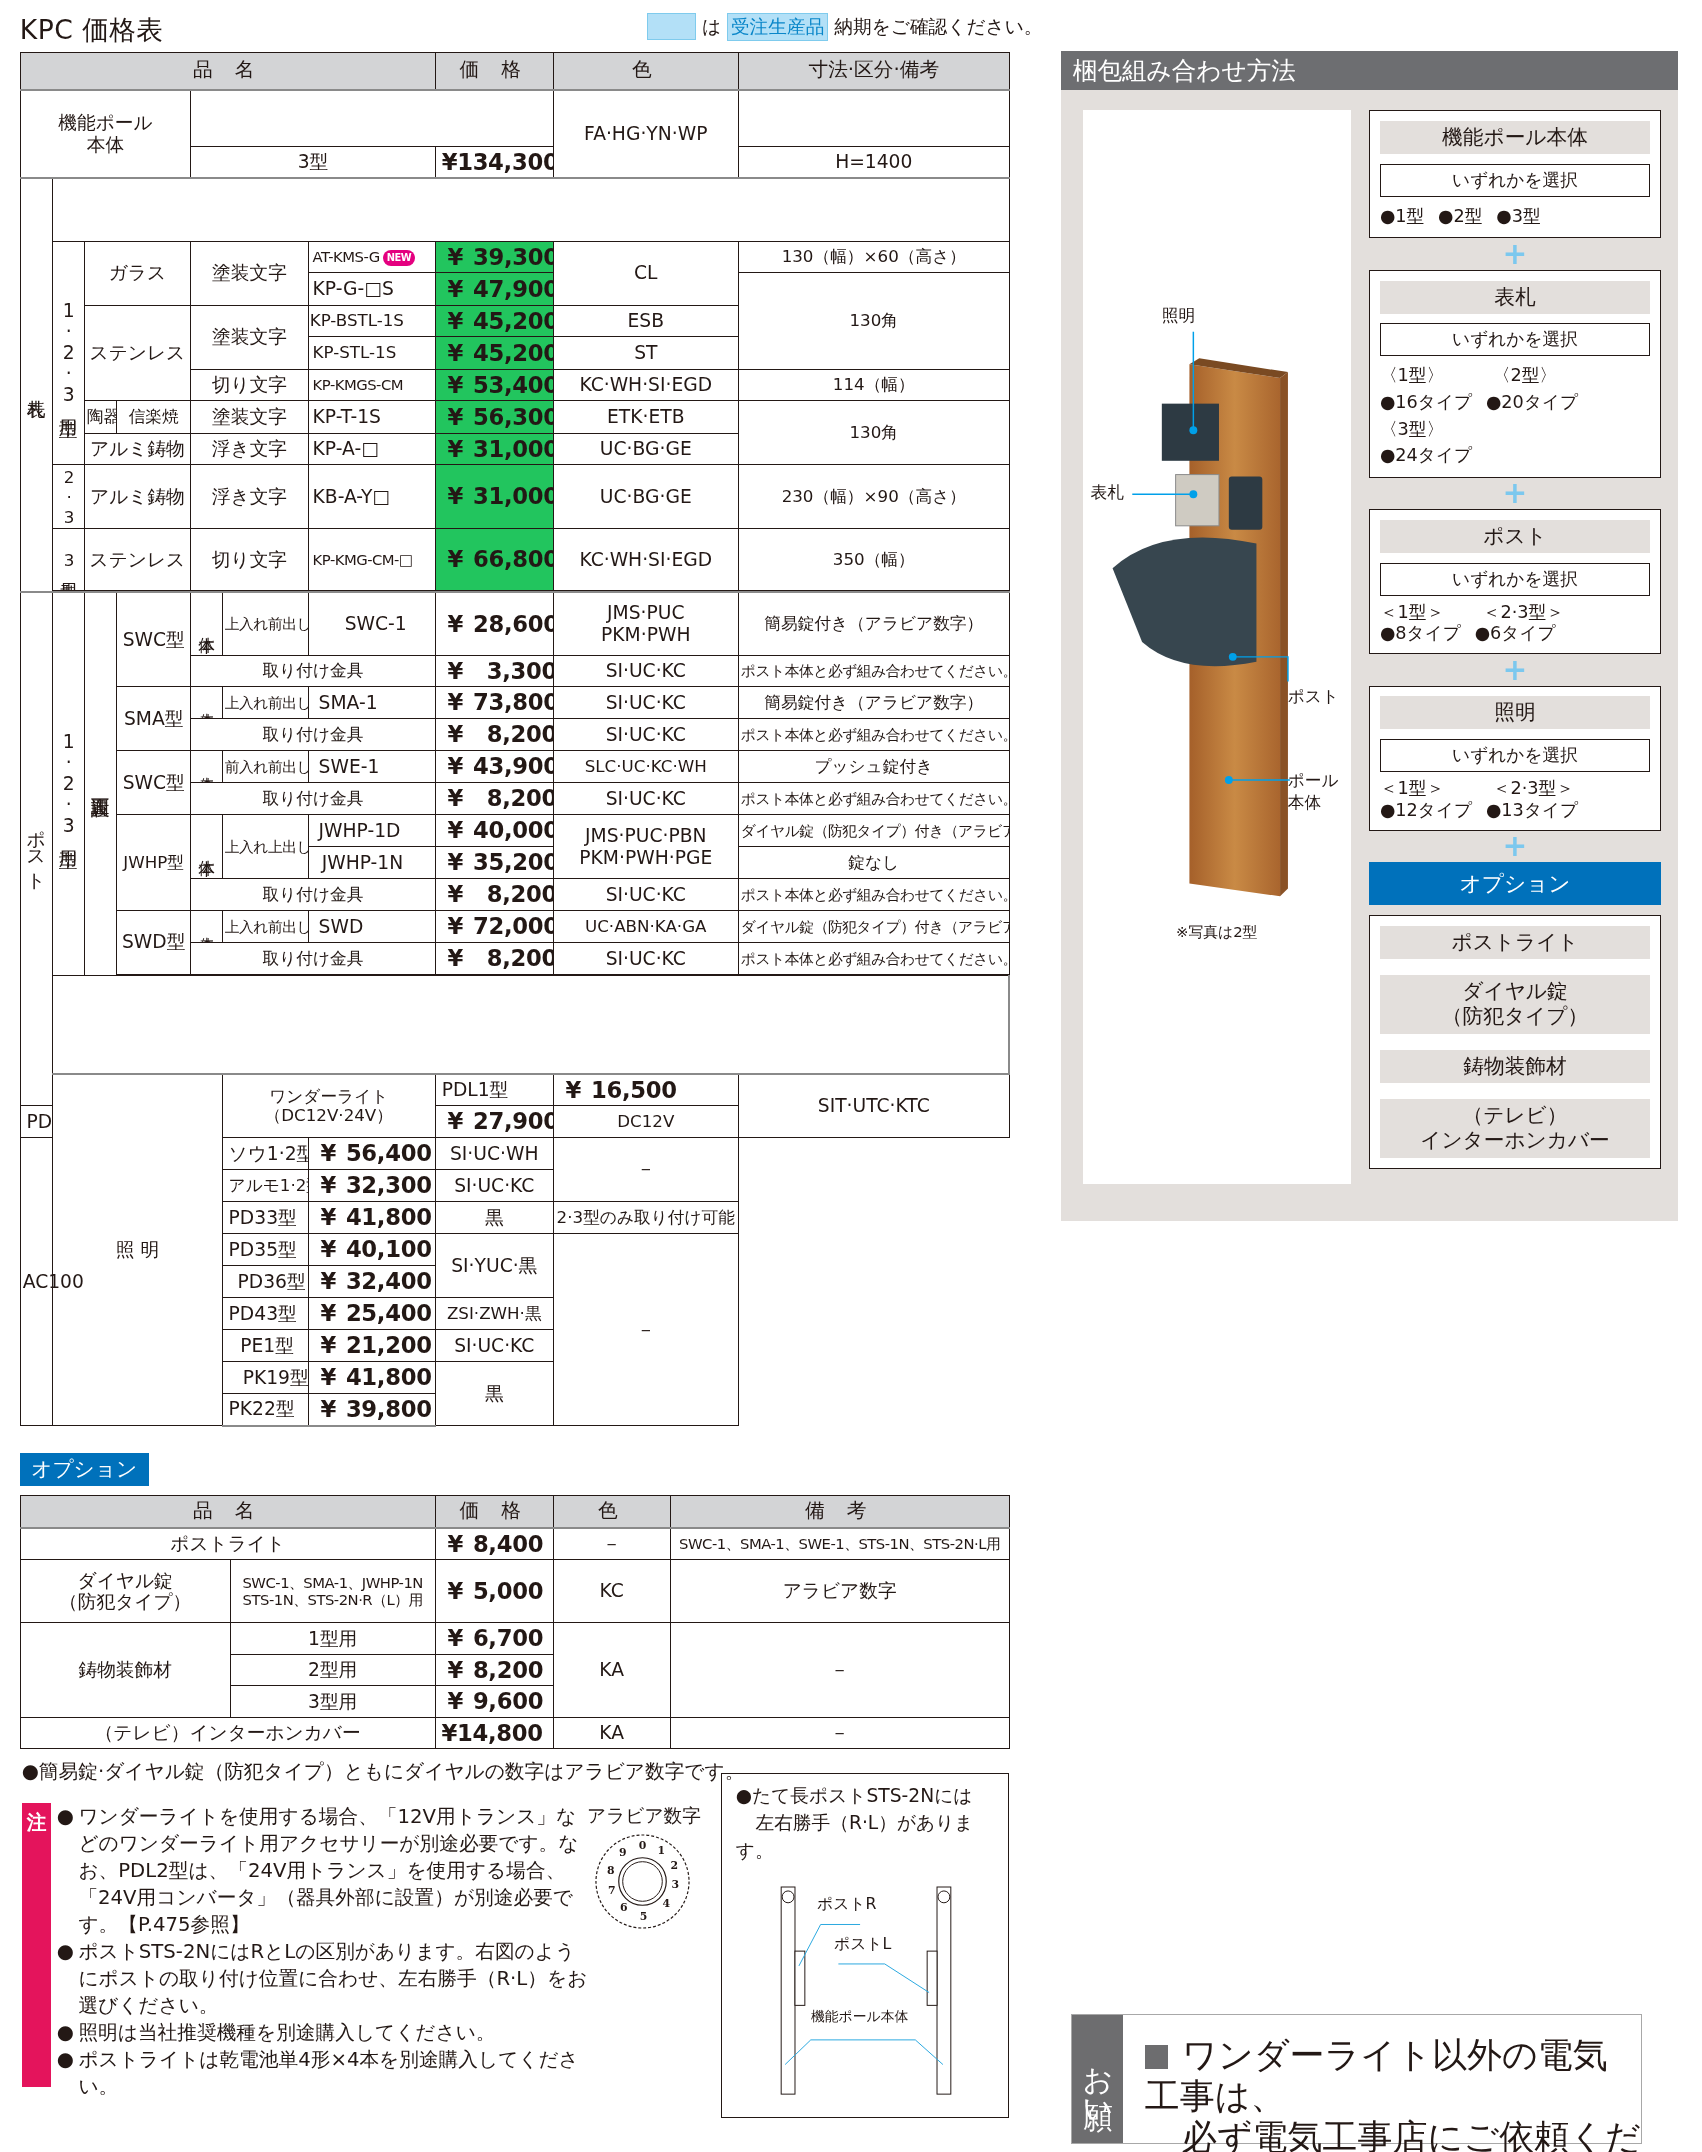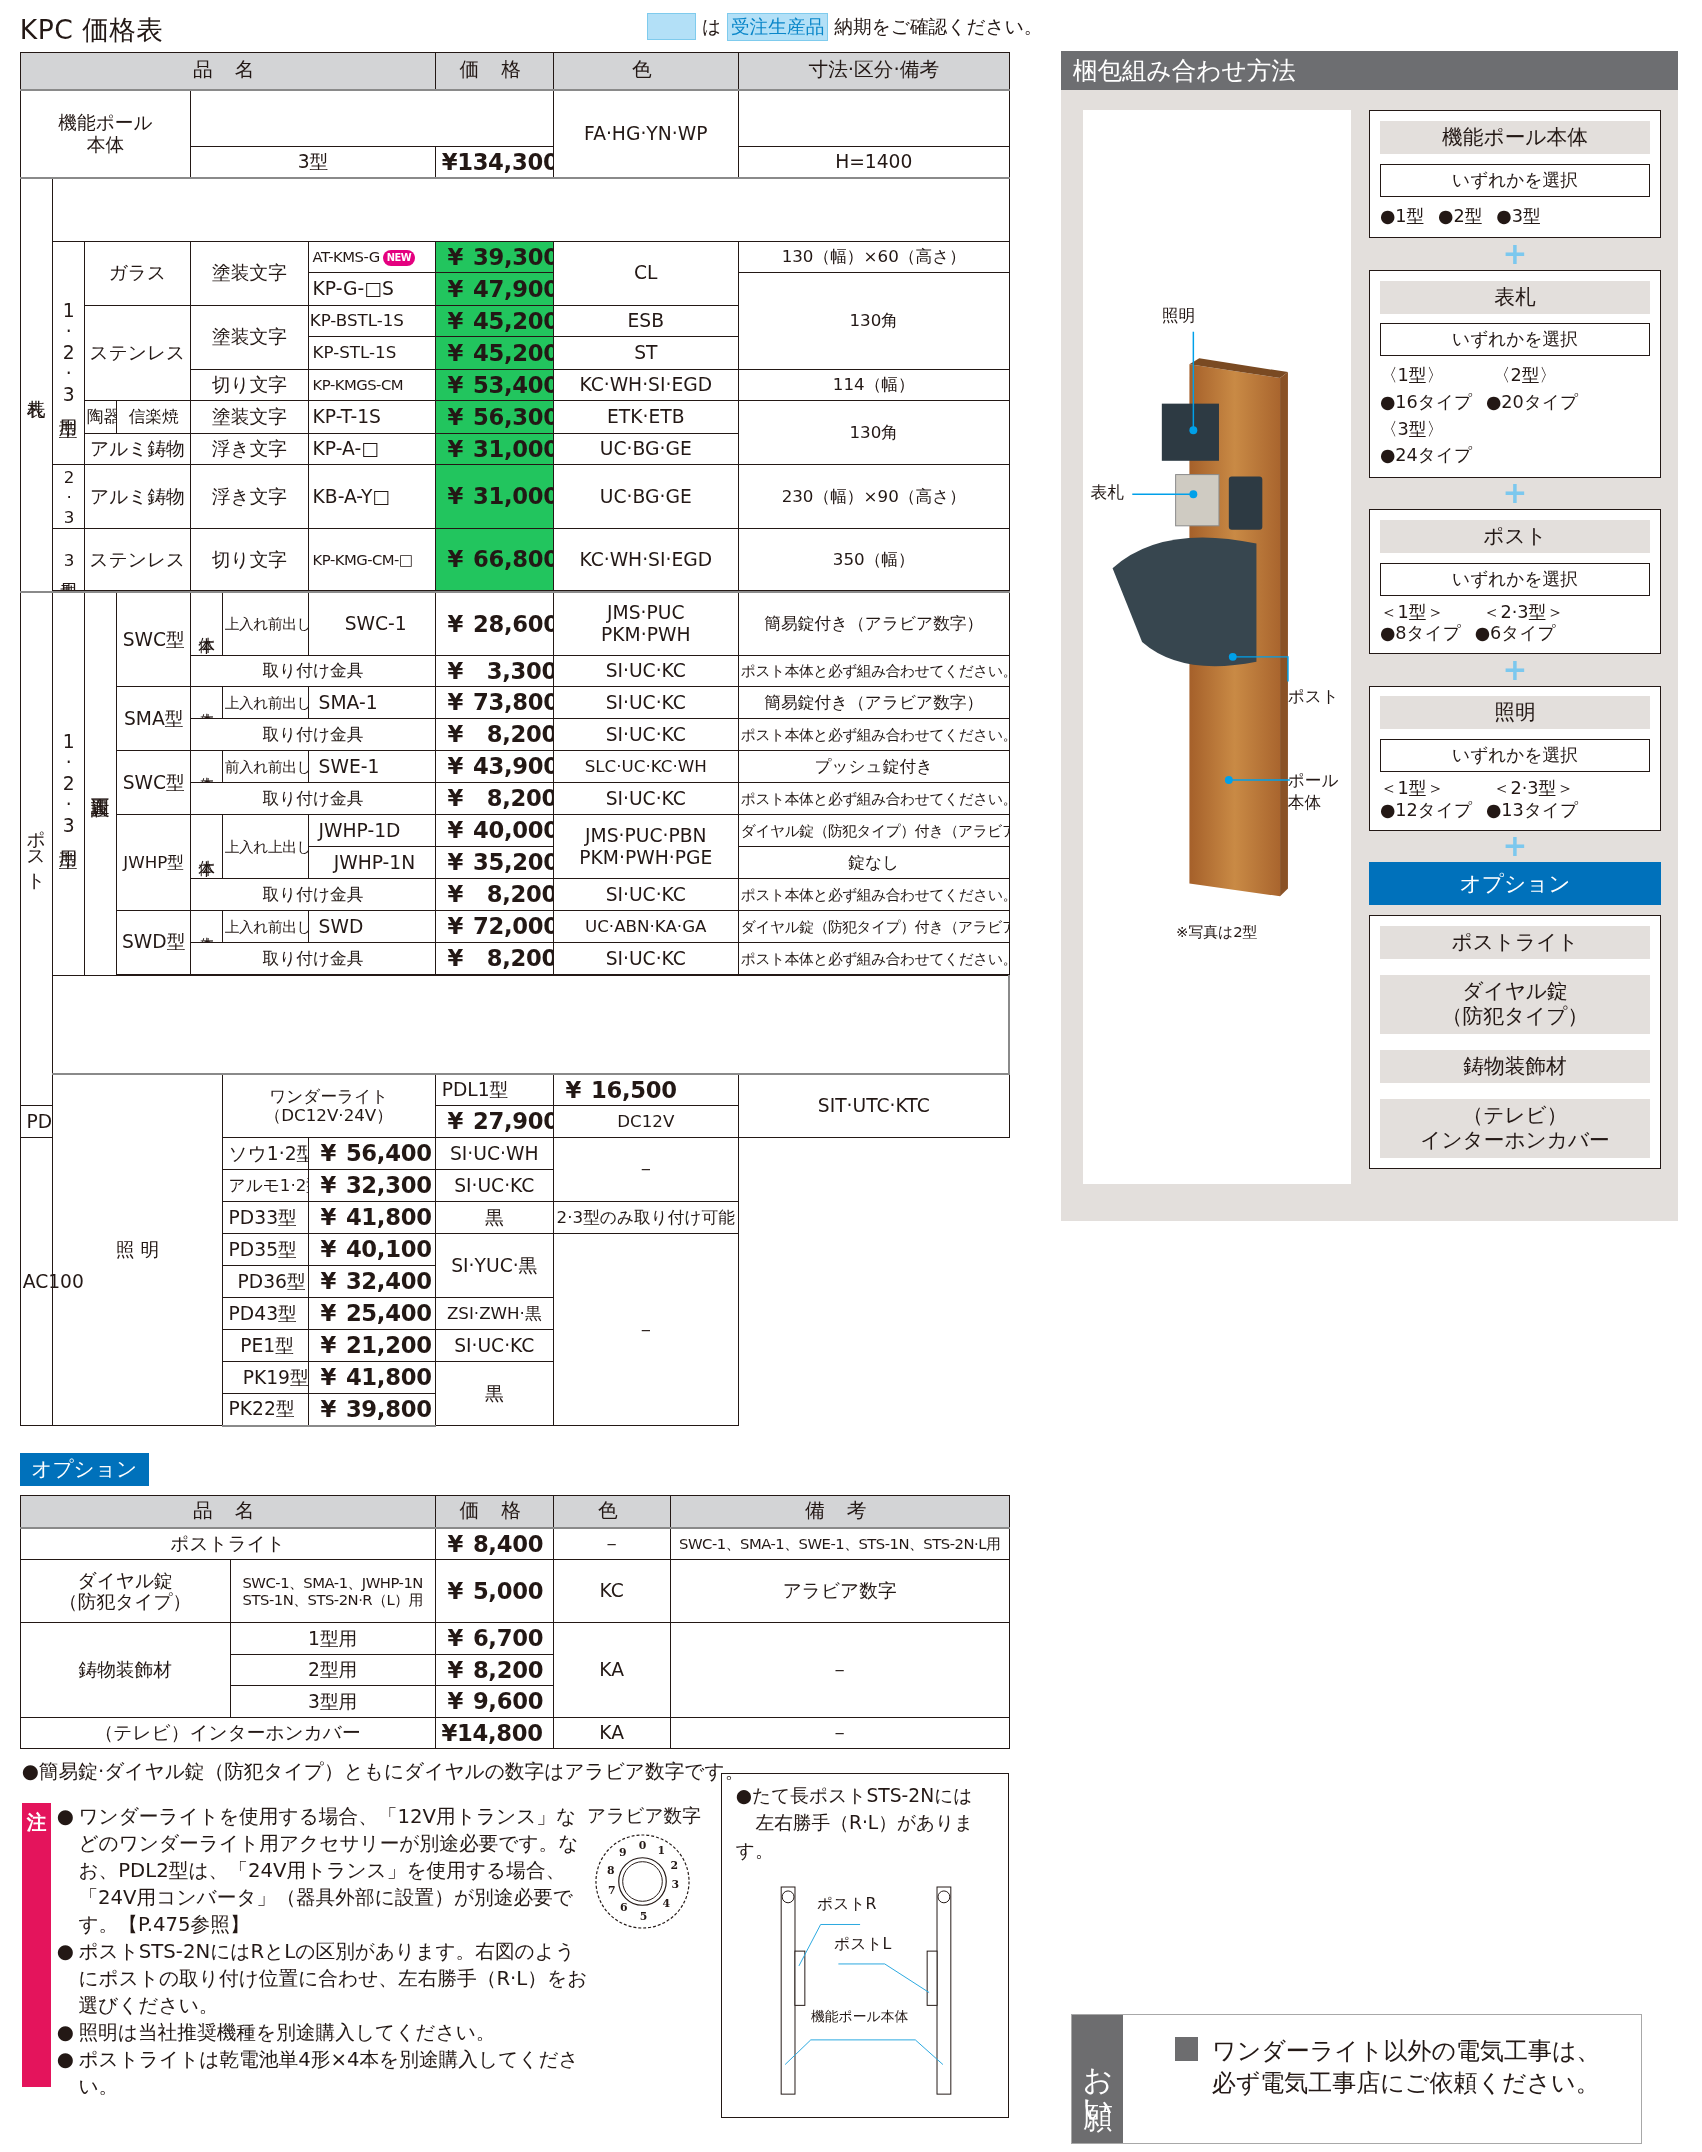--- a/index.html
+++ b/index.html
@@ -38,21 +38,21 @@
   .note-list li::before { content: "●"; display: inline-block; width: 21.7px; text-indent: 0; }
   .dial-label { position: absolute; left: 587px; top: 1803px; font-size: 18.7px; }
   .dial { position: absolute; left: 593px; top: 1832px; width: 99px; height: 99px; }
 
   .rl-box { position: absolute; left: 721px; top: 1773px; width: 288px; height: 345px; border: 1.5px solid #231815; }
   .rl-text { position: absolute; left: 13.8px; top: 7.9px; font-size: 18.7px; line-height: 27.6px; }
   .rl-diagram { position: absolute; left: 0; top: 108px; width: 288px; height: 227px; }
 
   .onegai { position: absolute; left: 1071px; top: 2014px; width: 571px; height: 130px; border: 1.5px solid #a8a8a8; display: flex; }
   .onegai-label { width: 51px; background: #6d6d6f; color: #fff; font-size: 29.6px; line-height: 39px; text-align: center; padding-top: 3.9px; writing-mode: vertical-rl; text-orientation: upright; display: flex; align-items: center; justify-content: center; }
-  .onegai-text { flex: 1; padding: 19.7px 0 0 21.7px; font-size: 24px; line-height: 32px; margin-left: 30px; }
+  .onegai-text { flex: 1; padding: 19.7px 0 0 21.7px; font-size: 35px; line-height: 41px; }
   .onegai-text .sq { display: inline-block; width: 23.6px; height: 23.6px; background: #6d6d6f; margin-right: 13.8px; vertical-align: -2px; }
 
   
   .rp { position: absolute; left: 1061px; top: 51px; width: 617px; height: 1170px; background: #e3dfdc; }
   .rp-header { height: 39px; background: #6d6e71; color: #fff; font-size: 24.6px; padding-left: 11.8px; line-height: 39px; }
   .photo { position: absolute; left: 21.7px; top: 59px; width: 268px; height: 1074px; background: #fff; }
   .photo-note { position: absolute; left: 0; width: 100%; top: 813px; text-align: center; font-size: 14.8px; }
   .callout { position: absolute; font-size: 16.7px; line-height: 21.7px; }
   .steps { position: absolute; left: 308px; top: 59px; width: 292px; }
   .step { background: #fff; border: 1.5px solid #231815; padding: 9.9px 9.9px 7.9px 9.9px; }
@@ -241,21 +241,21 @@
   <tr style="height:31.5px">
     <td rowspan="3" class="sm">JWHP型</td>
     <td rowspan="2" class="vert" style="font-size:16.7px">本体</td>
     <td rowspan="2" class="xs">上入れ上出し</td>
     <td style="text-align:left;padding-left:9.9px">JWHP-1D</td>
     <td class="price"><span class="yen">¥</span><span>40,000</span></td>
     <td rowspan="2"><span>JMS·PUC·PBN</span><br><span>PKM·PWH·PGE</span></td>
     <td class="xs">ダイヤル錠（防犯タイプ）付き（アラビア数字）</td>
   </tr>
   <tr style="height:32.5px">
-    <td style="text-align:left;padding-left:25px">JWHP-1N</td>
+    <td style="text-align:left;padding-left:13px">JWHP-1N</td>
     <td class="price"><span class="yen">¥</span><span>35,200</span></td>
     <td class="sm">錠なし</td>
   </tr>
   <tr style="height:31.5px">
     <td colspan="3" class="sm">取り付け金具</td>
     <td class="price"><span class="yen">¥</span><span style="margin-left:13.8px">8,200</span></td>
     <td>SI·UC·KC</td>
     <td class="xs">ポスト本体と必ず組み合わせてください。</td>
   </tr>
   <tr style="height:32.5px">

